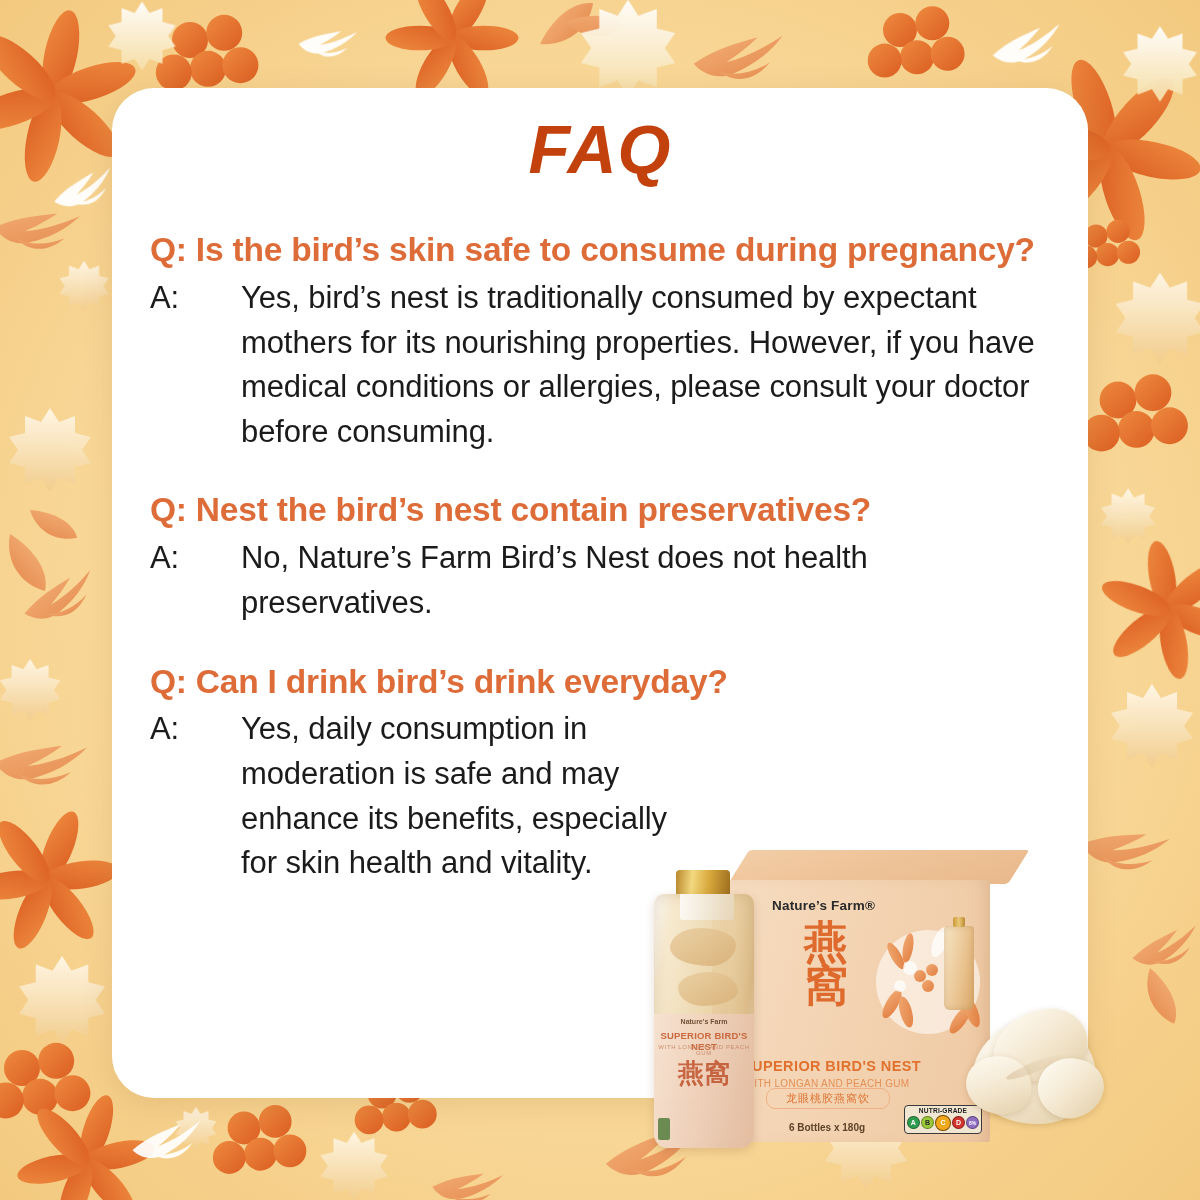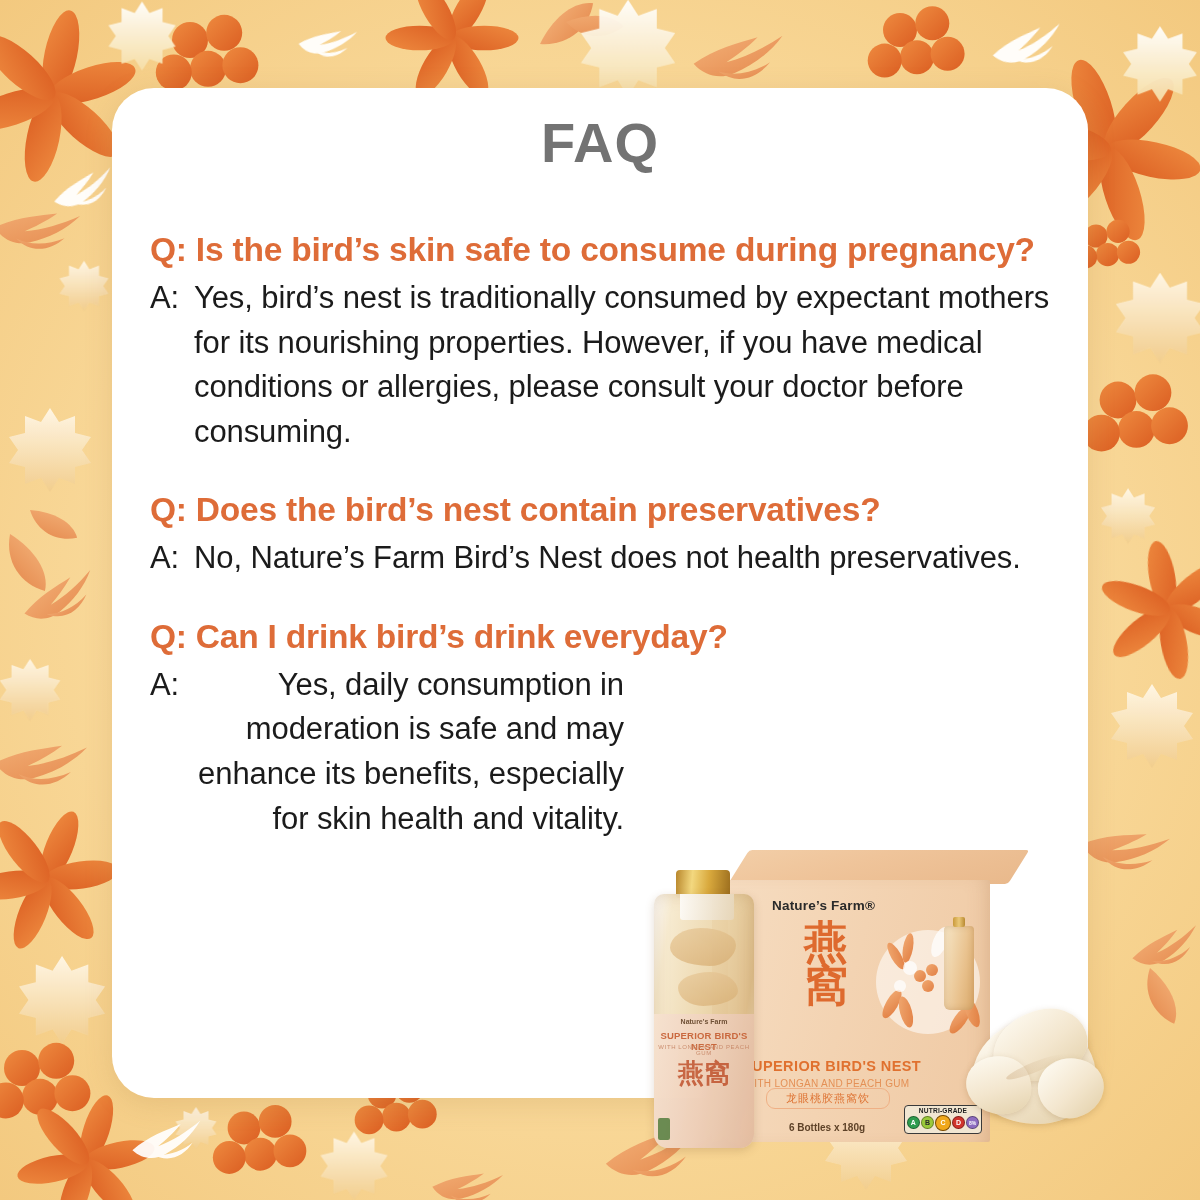--- a/index.html
+++ b/index.html
@@ -23,44 +23,45 @@
   .card{
     position:absolute;left:112px;top:88px;width:976px;height:1010px;
     background:#FFFFFF;border-radius:42px;
     box-shadow:0 6px 28px rgba(160,110,50,.18);
     overflow:hidden;
   }
 
   .faq-title{
     position:absolute;left:0;right:0;top:22px;
     text-align:center;
-    font-size:56px;font-weight:bold;letter-spacing:1px;
-    color:#737373;
+    font-size:68px;font-weight:bold;letter-spacing:1px;
+    color:#c2410c;
     font-family:"Liberation Sans", sans-serif;
+    font-style:italic;
   }
 
   .qa-list{position:absolute;left:38px;top:140px;right:26px;}
   .qa-block{margin-bottom:26px;}
   .q-line{
     color:#DE6C38;
     font-size:33.5px;font-weight:bold;line-height:1.34;
     letter-spacing:-.2px;
     display:flex;
   }
   .q-mark{flex:0 0 auto;padding-right:9px;}
   .q-text{flex:1 1 auto;}
   .a-line{
     color:#1B1B1B;
     font-size:31px;line-height:1.44;
     letter-spacing:-.1px;
     display:flex;margin-top:3px;
   }
   .a-mark{flex:0 0 44px;}
-  .a-text{flex:1 1 auto;}
-  .qa-block.narrow .a-text{max-width:430px;text-align:right;}
+  .a-text{flex:1 1 auto;margin-left:47px;}
+  .qa-block.narrow .a-text{max-width:430px;}
 
   
   .product{
     position:absolute;left:632px;top:812px;width:430px;height:360px;
   }
 
   
   .carton{
     position:absolute;left:96px;top:38px;width:280px;height:292px;
   }
@@ -378,21 +379,21 @@
         </div>
         <div class="a-line">
           <span class="a-mark">A:</span>
           <span class="a-text">Yes, bird’s nest is traditionally consumed by expectant mothers for its nourishing properties. However, if you have medical conditions or allergies, please consult your doctor before consuming.</span>
         </div>
       </div>
 
       <div class="qa-block" style="margin-top:34px;">
         <div class="q-line">
           <span class="q-mark">Q:</span>
-          <span class="q-text">Does the bird’s nest contain preservatives?</span>
+          <span class="q-text">Nest the bird’s nest contain preservatives?</span>
         </div>
         <div class="a-line">
           <span class="a-mark">A:</span>
           <span class="a-text">No, Nature’s Farm Bird’s Nest does not health preservatives.</span>
         </div>
       </div>
 
       <div class="qa-block narrow" style="margin-top:34px;">
         <div class="q-line">
           <span class="q-mark">Q:</span>

